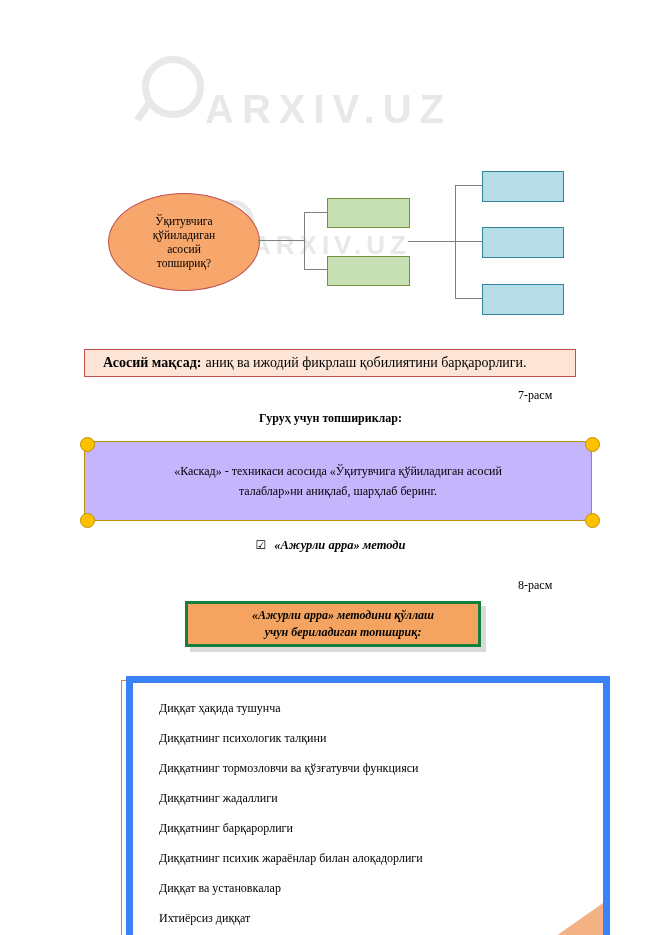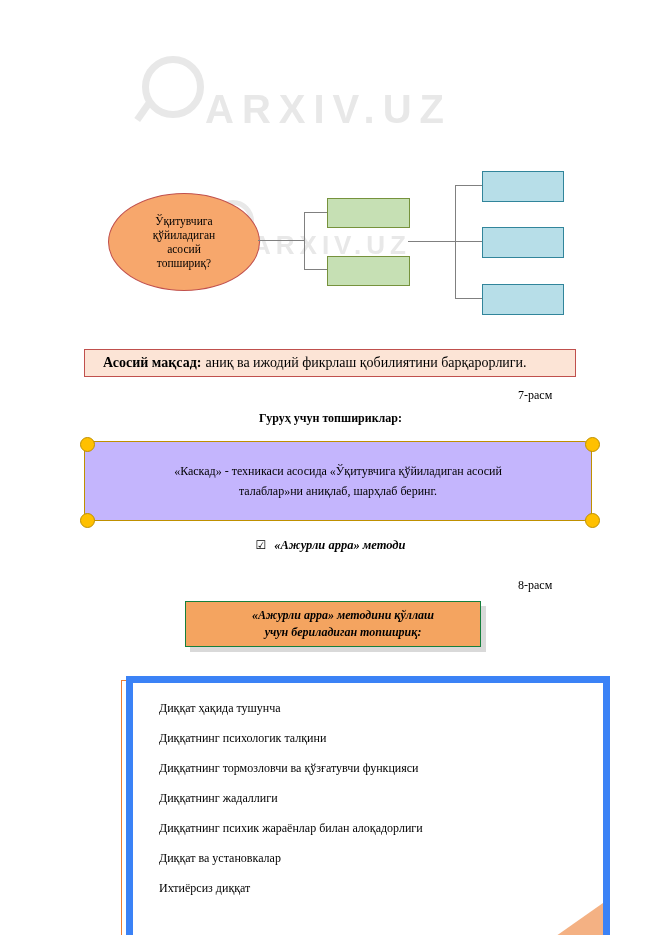--- a/index.html
+++ b/index.html
@@ -174,21 +174,21 @@
   }
 
   
   .orange-title {
     position: absolute;
     left: 185px;
     top: 571px;
     width: 296px;
     height: 46px;
     background: #f4a460;
-    border: 1px solid #15803d;
+    border: 3px solid #15803d;
     display: flex;
     align-items: center;
     justify-content: center;
     text-align: center;
     font-size: 12px;
     line-height: 17px;
     font-weight: bold;
     font-style: italic;
     box-sizing: border-box;
     padding-left: 20px;
@@ -326,19 +326,20 @@
       </div>
     </div>
   </div>
 
   <div class="listbox-shadow"></div>
   <div class="listbox">
     <div class="list-item">Диққат ҳақида тушунча</div>
     <div class="list-item">Диққатнинг психологик талқини</div>
     <div class="list-item">Диққатнинг тормозловчи ва қўзғатувчи функцияси</div>
     <div class="list-item">Диққатнинг жадаллиги</div>
+    <div class="list-item">Диққатнинг барқарорлиги</div>
     <div class="list-item">Диққатнинг психик жараёнлар билан алоқадорлиги</div>
     <div class="list-item">Диққат ва установкалар</div>
     <div class="list-item">Ихтиёрсиз диққат</div>
     <div class="dogear"></div>
   </div>
 
 </div>
 
 </body></html>

